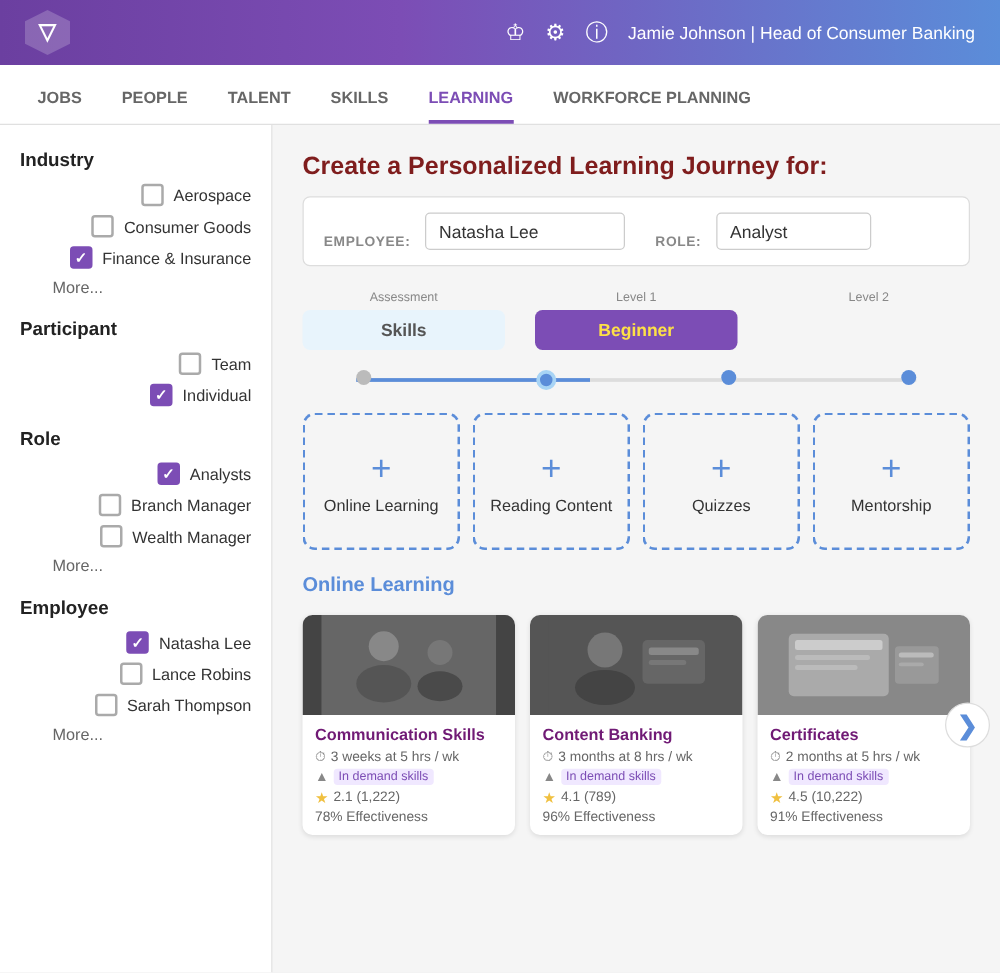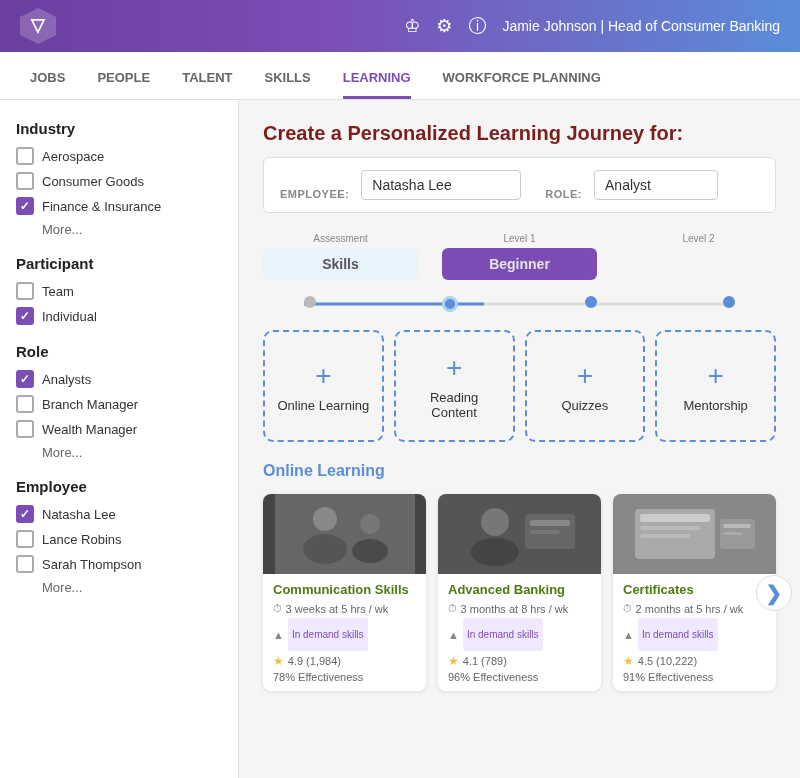--- a/index.html
+++ b/index.html
@@ -58,39 +58,40 @@
 
     
     .main {
       display: flex;
       height: calc(778px - 100px);
       background: #f5f5f5;
     }
 
     
     .sidebar {
-      width: 239px;
+      width: 218px;
       background: white;
       padding: 20px 16px;
       border-right: 1px solid #e0e0e0;
       overflow-y: auto;
     }
     .filter-section { margin-bottom: 18px; }
     .filter-title {
       font-size: 15px;
       font-weight: 700;
       color: #222;
       margin-bottom: 10px;
     }
     .filter-item {
       display: flex;
       align-items: center;
       gap: 8px;
       margin-bottom: 7px;
       cursor: pointer;
+      justify-content: flex-end;
     }
     .checkbox {
       width: 18px; height: 18px;
       border: 2px solid #aaa;
       border-radius: 3px;
       display: flex;
       align-items: center;
       justify-content: center;
       background: white;
       flex-shrink: 0;
@@ -179,21 +180,21 @@
       padding: 8px 4px;
       border-radius: 6px;
       font-size: 14px;
       font-weight: 600;
       border: none;
       cursor: pointer;
       text-align: center;
     }
     .level-btn.active {
       background: #7c4db5;
-      color: #e5e5e5;
+      color: #fde047;
     }
     .level-btn.inactive {
       background: #e8f4fc;
       color: #555;
     }
 
     
     .progress-line {
       position: relative;
       height: 16px;
@@ -301,21 +302,21 @@
       overflow: hidden;
     }
     .course-img-placeholder.dark { background: #444; }
     .course-img-placeholder.light { background: #999; }
     .course-body {
       padding: 8px 10px;
     }
     .course-title {
       font-size: 13px;
       font-weight: 700;
-      color: #4d7c0f;
+      color: #701a75;
       margin-bottom: 5px;
     }
     .course-meta-row {
       display: flex;
       align-items: center;
       gap: 4px;
       margin-bottom: 3px;
     }
     .meta-icon {
       font-size: 11px;
@@ -323,21 +324,21 @@
     }
     .meta-text {
       font-size: 11px;
       color: #666;
     }
     .meta-badge {
       font-size: 10px;
       color: #7c4db5;
       background: #f0e8ff;
       border-radius: 3px;
-      padding: 11px 4px;
+      padding: 1px 4px;
     }
     .star-icon { color: #f0c040; font-size: 12px; }
     .arrow-btn {
       position: absolute;
       right: -16px;
       top: 50%;
       transform: translateY(-50%);
       width: 36px; height: 36px;
       border-radius: 50%;
       background: white;
@@ -523,39 +524,39 @@
           <div class="course-meta-row">
             <span class="meta-icon">⏱</span>
             <span class="meta-text">3 weeks at 5 hrs / wk</span>
           </div>
           <div class="course-meta-row">
             <span class="meta-icon">▲</span>
             <span class="meta-badge">In demand skills</span>
           </div>
           <div class="course-meta-row">
             <span class="star-icon">★</span>
-            <span class="meta-text">4.9 (1,984)</span>
+            <span class="meta-text">2.1 (1,222)</span>
           </div>
           <div class="meta-text">78% Effectiveness</div>
         </div>
       </div>
 
       <div class="course-card">
         <div class="course-img-placeholder" style="background:#555;">
           <svg viewBox="0 0 140 80" width="140" height="80">
             <rect width="140" height="80" fill="#555"></rect>
             <circle cx="45" cy="28" r="14" fill="#777"></circle>
             <ellipse cx="45" cy="58" rx="24" ry="14" fill="#444"></ellipse>
             <rect x="75" y="20" width="50" height="35" rx="4" fill="#666"></rect>
             <rect x="80" y="26" width="40" height="6" rx="2" fill="#888"></rect>
             <rect x="80" y="36" width="30" height="4" rx="2" fill="#777"></rect>
           </svg>
         </div>
         <div class="course-body">
-          <div class="course-title">Advanced Banking</div>
+          <div class="course-title">Content Banking</div>
           <div class="course-meta-row">
             <span class="meta-icon">⏱</span>
             <span class="meta-text">3 months at 8 hrs / wk</span>
           </div>
           <div class="course-meta-row">
             <span class="meta-icon">▲</span>
             <span class="meta-badge">In demand skills</span>
           </div>
           <div class="course-meta-row">
             <span class="star-icon">★</span>

